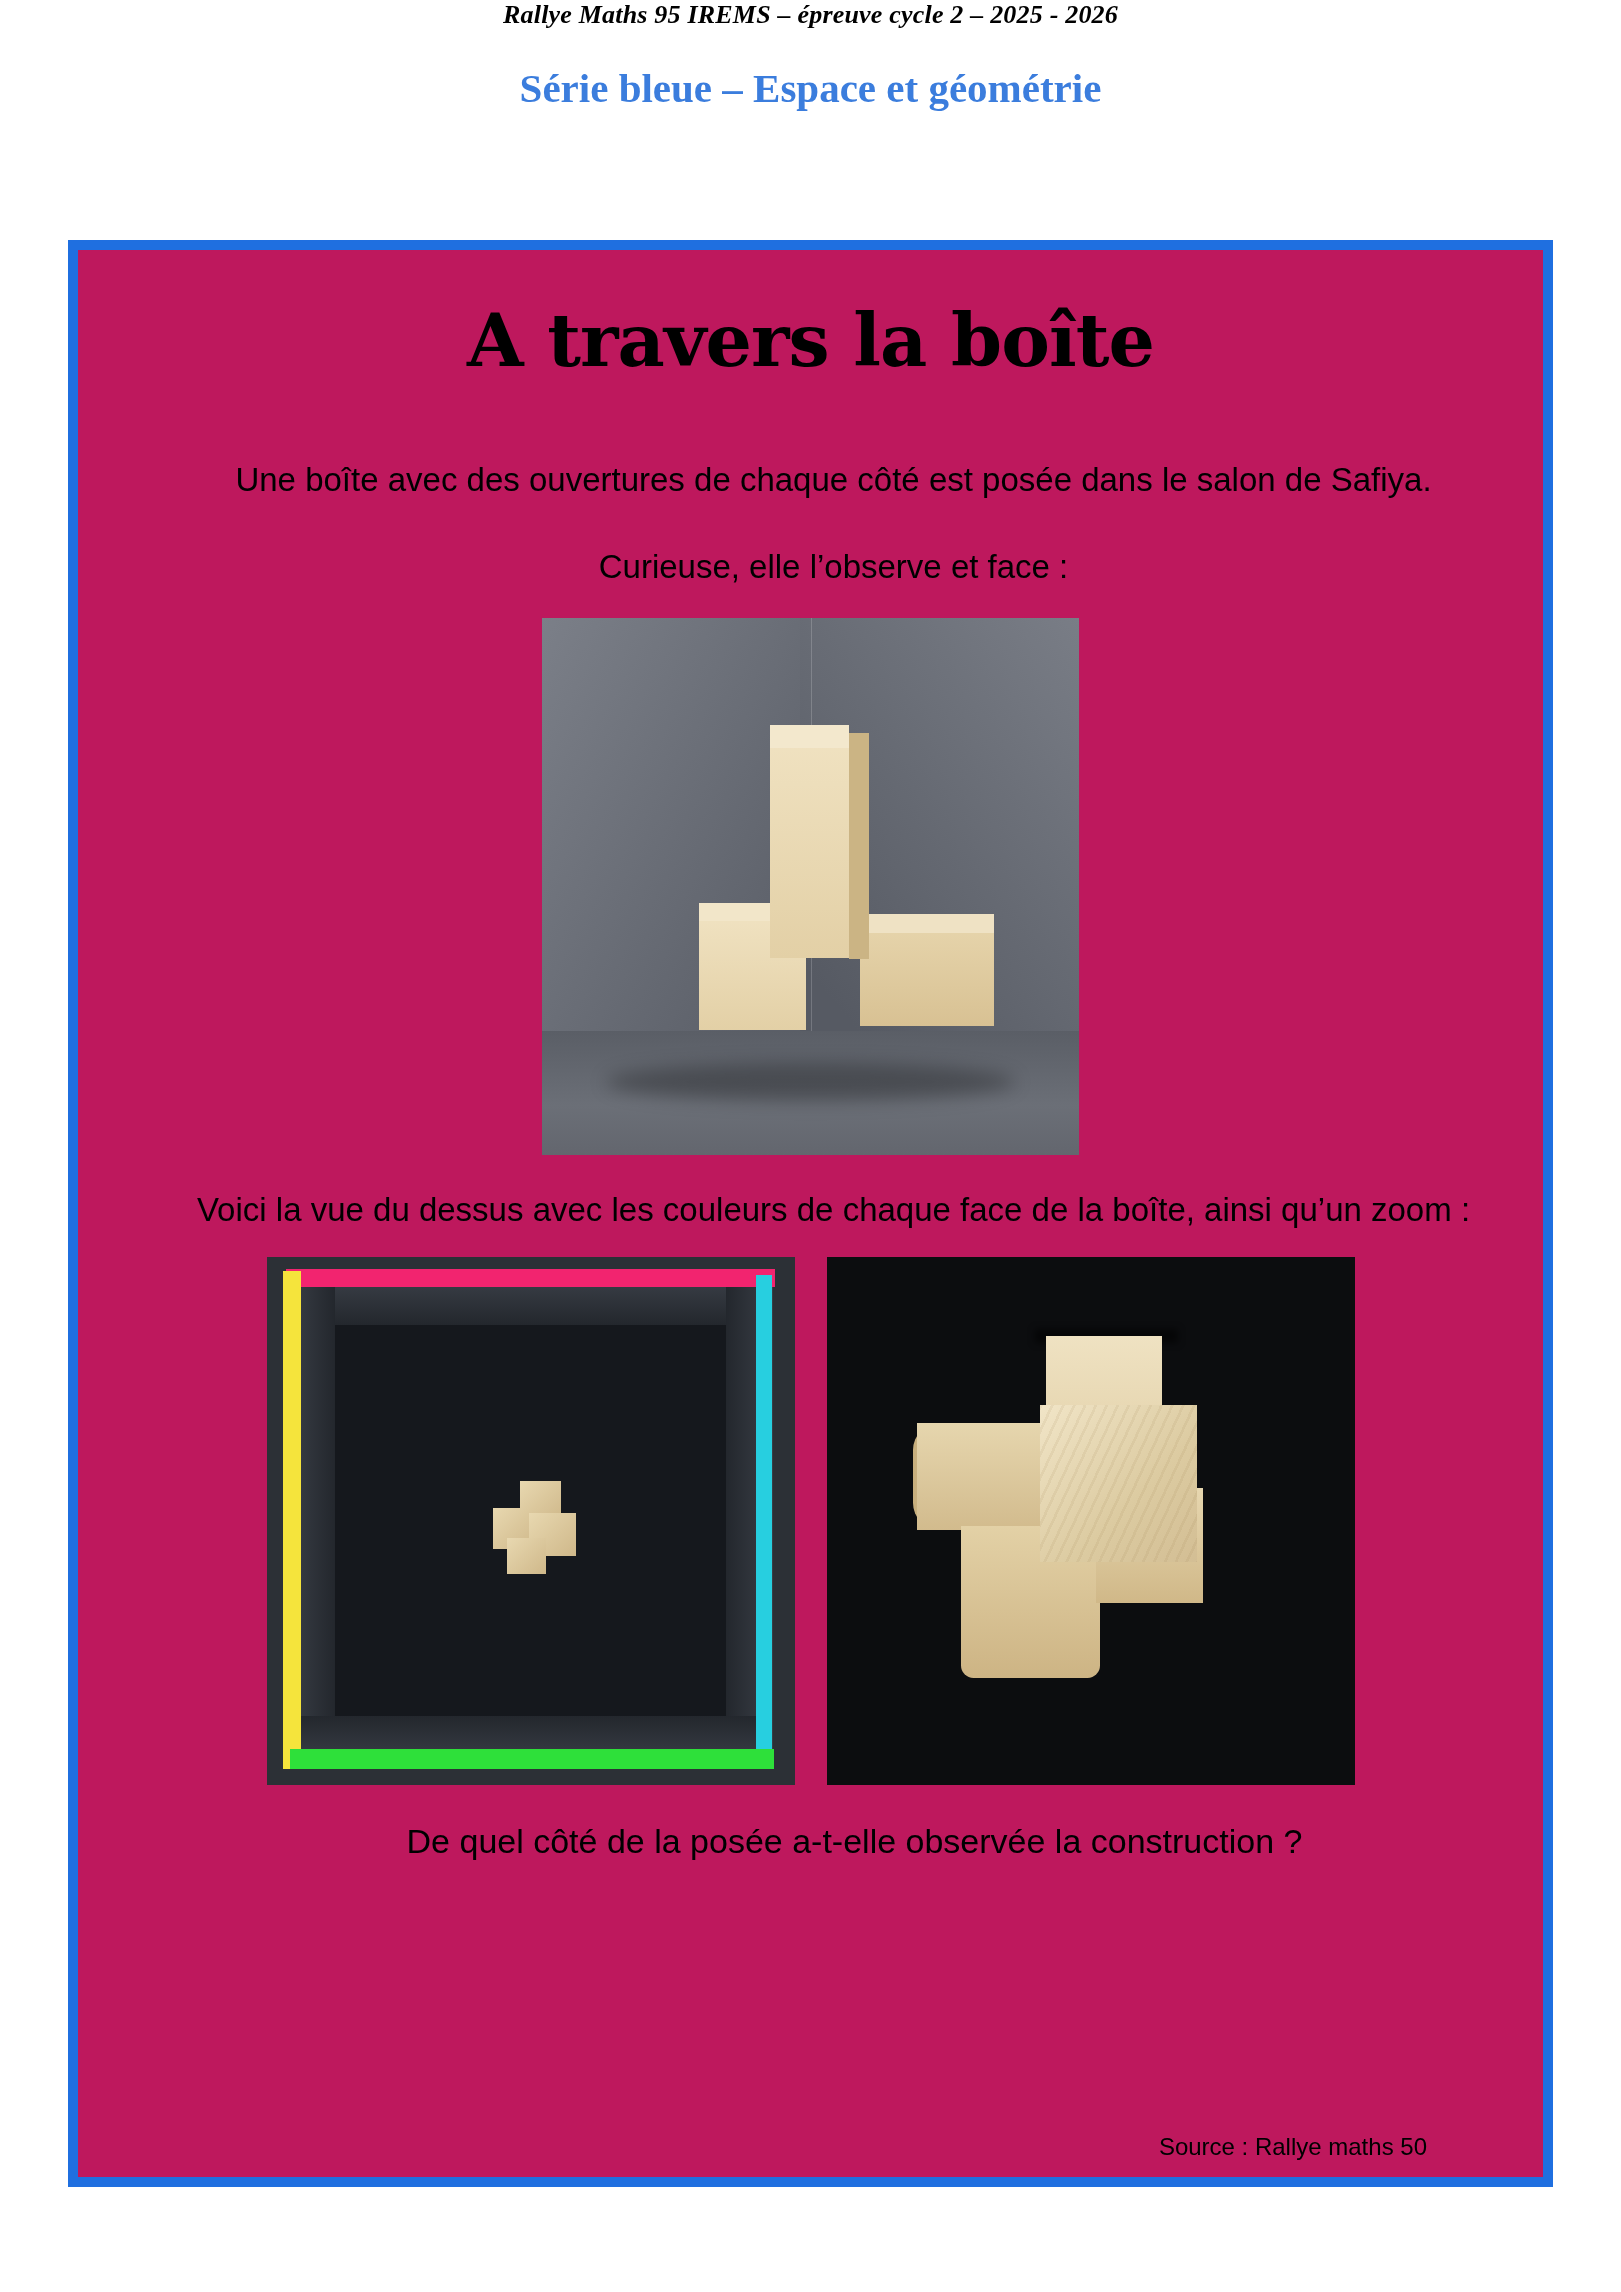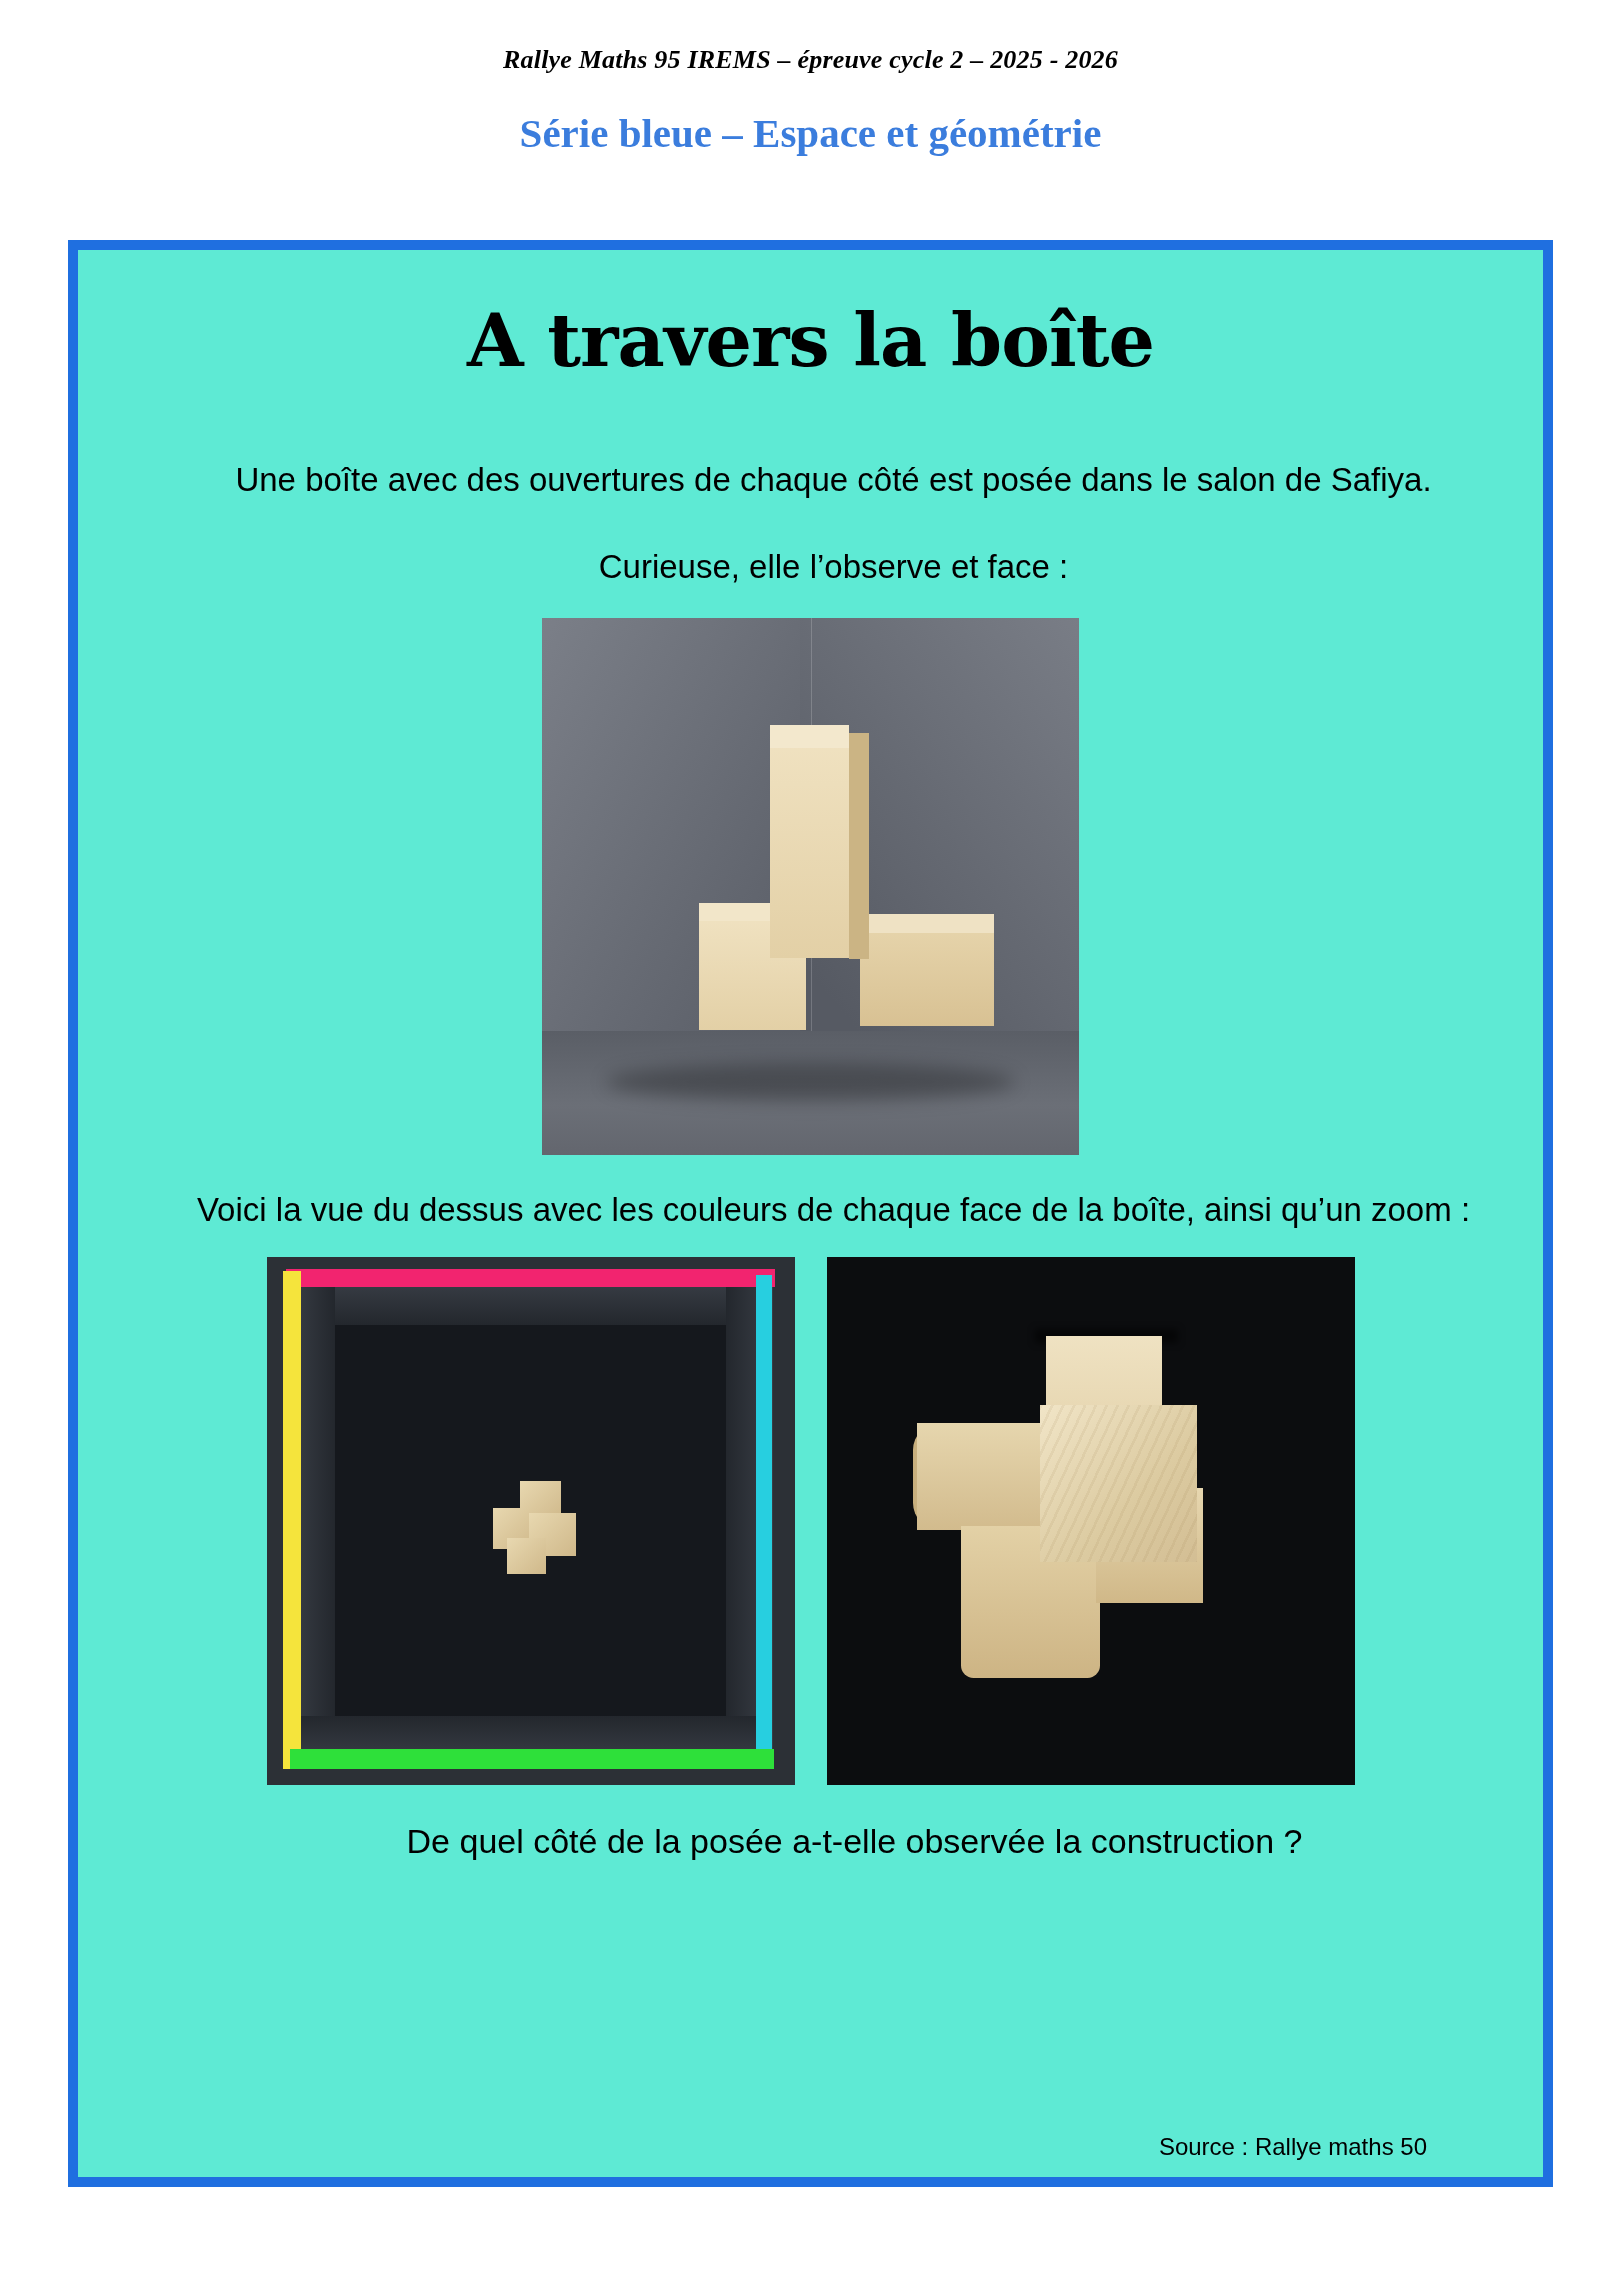--- a/index.html
+++ b/index.html
@@ -23,41 +23,40 @@
   }
 
   
   .doc-header {
     text-align: center;
     font-family: "Liberation Serif", serif;
     font-weight: bold;
     font-style: italic;
     font-size: 26px;
     color: #000000;
-    padding-top: 45px;
     letter-spacing: 0.2px;
   }
   .doc-subtitle {
     text-align: center;
     font-family: "Liberation Serif", serif;
     font-weight: bold;
     font-size: 41px;
     color: #3b7ddd;
     margin-top: 34px;
   }
 
   
   .frame {
     position: absolute;
     left: 68px;
     top: 240px;
     width: 1485px;
     height: 1947px;
     border: 10.7px solid #1f6fe0;
-    background: #5eead4;
+    background: #be185d;
     box-sizing: border-box;
   }
   .frame-inner {
     position: relative;
     width: 100%;
     height: 100%;
     padding: 0 54px;
     box-sizing: border-box;
   }
 

